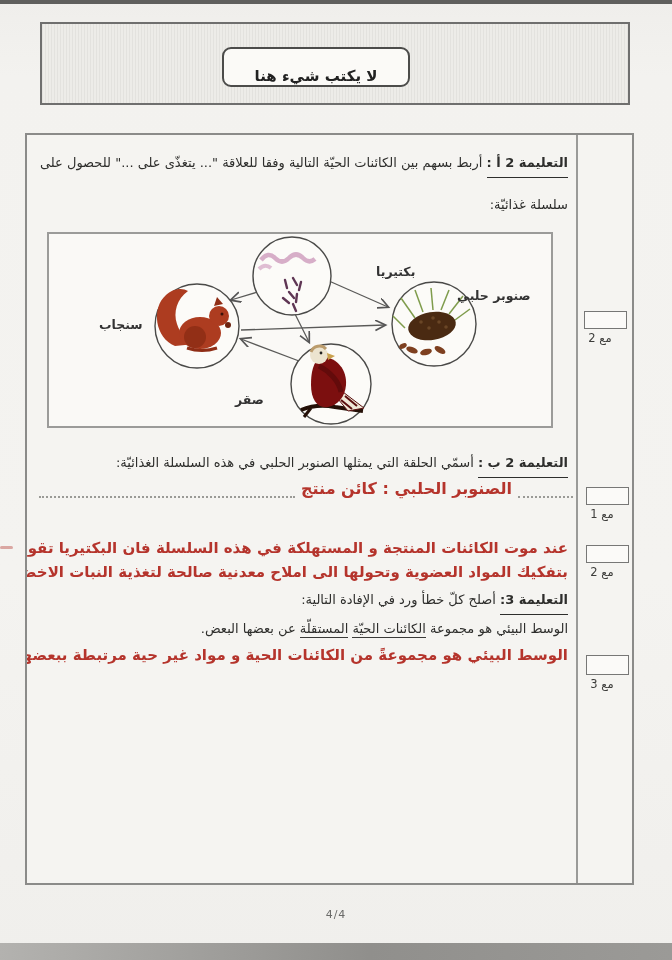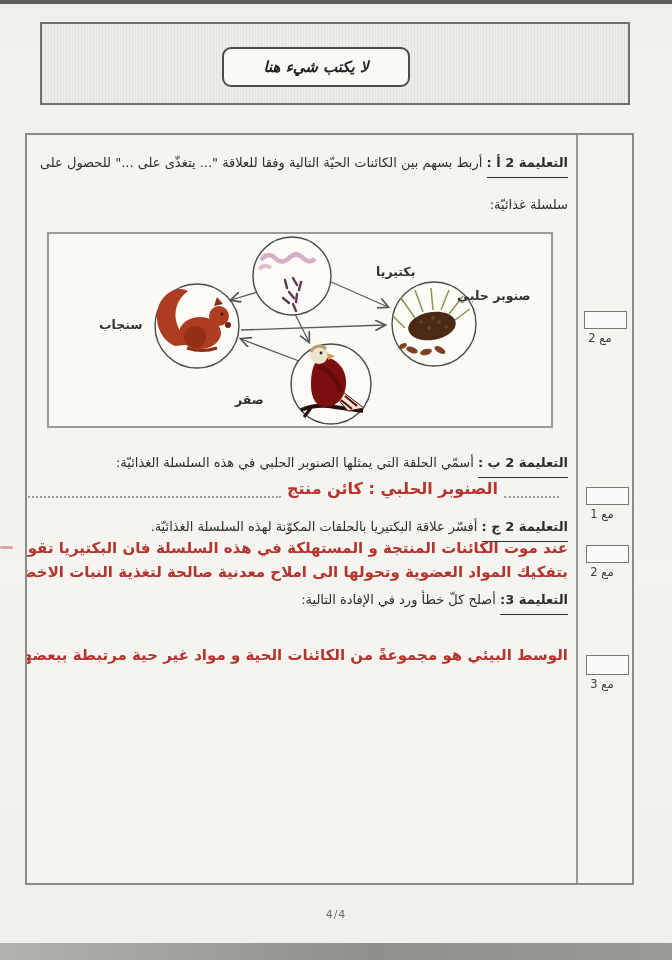--- a/index.html
+++ b/index.html
@@ -12,41 +12,41 @@
   .bottom-edge{position:absolute;left:0;top:943px;width:672px;height:17px;
         background:linear-gradient(90deg,#b3b2af,#908f8c 55%,#9b9a97);}
   .margin-red-mark{position:absolute;left:0;top:546px;width:13px;height:3px;background:rgba(181,52,44,.4);border-radius:2px;}
 
   
   .no-write-outer{position:absolute;left:40px;top:22px;width:590px;height:83px;
         border:2px solid #6f6f6e;box-sizing:border-box;
         background:repeating-linear-gradient(90deg,#e3e2de 0 1px,#edecE8 1px 3px);}
   .no-write-inner{position:absolute;left:180px;top:23px;width:188px;height:40px;
         background:#fbfaf7;border:2px solid #4c4c4a;border-radius:9px;box-sizing:border-box;
-        display:flex;align-items:center;justify-content:center;
-        font-size:15px;font-weight:bold;color:#222;font-style:italic;}
+        display:flex;align-items:flex-end;justify-content:center;
+        font-size:15px;font-weight:bold;color:#222;}
 
   
   .frame{position:absolute;left:25px;top:133px;width:609px;height:752px;
         border:2px solid #8b8b89;box-sizing:border-box;background:#f5f4f1;}
   .divider{position:absolute;left:549px;top:0;width:2px;height:100%;background:#9a9a98;}
   .content{position:absolute;right:60px;left:0;top:0;width:549px;height:100%;direction:rtl;overflow:hidden;}
 
   .pline{position:absolute;right:8px;width:534px;white-space:nowrap;color:#2e2e2c;font-size:13px;}
   .pline .qlabel{font-weight:bold;border-bottom:1.5px solid #2e2e2c;padding-bottom:7px;}
   .red{color:var(--red);font-weight:bold;}
   .u{border-bottom:1px solid #3a3a38;padding-bottom:1px;}
 
   
   .diagram{position:absolute;right:23px;top:97px;width:506px;height:196px;
         border:2px solid #9b9b99;box-sizing:border-box;background:#faf9f6;direction:ltr;}
   .diagram svg{position:absolute;left:0;top:0;}
   .dlabel{position:absolute;font-size:12.5px;font-weight:bold;color:#333;white-space:nowrap;direction:rtl;}
 
-  .ans-row{position:absolute;right:17px;width:534px;display:flex;direction:rtl;align-items:flex-end;}
+  .ans-row{position:absolute;right:3px;width:534px;display:flex;direction:rtl;align-items:flex-end;}
   .dotseg{border-bottom:2px dotted #9a9a96;height:14px;}
   .dashseg{border-bottom:1.5px solid #b9b8b4;height:14px;}
 
   
   .score-box{position:absolute;width:43px;height:18px;border:1.5px solid #777776;background:#fbfaf8;box-sizing:border-box;}
   .score-label{position:absolute;width:44px;text-align:center;font-size:11.5px;color:#3c3c3a;direction:rtl;}
 
   .footer{position:absolute;left:0;top:908px;width:672px;text-align:center;
         font-size:11px;color:#6a6a68;letter-spacing:1px;}
 </style>
@@ -170,31 +170,33 @@
       <div class="pline" style="top:320px;">
         <span class="qlabel">التعليمة 2 ب :</span>
         <span>أسمّي الحلقة التي يمثلها الصنوبر الحلبي في هذه السلسلة الغذائيّة:</span>
       </div>
       <div class="ans-row" style="top:344px;">
         <span class="dotseg" style="width:55px;"></span>
         <span class="red" style="font-size:16px;margin:0 6px;white-space:nowrap;">الصنوبر الحلبي : كائن منتج</span>
         <span class="dotseg" style="flex:1;"></span>
       </div>
 
-      <div class="pline" style="top:384px;">
-        <span class="qlabel">التعليمة 2 ج :</span>
-        <span>أفسّر علاقة البكتيريا بالحلقات المكوّنة لهذه السلسلة الغذائيّة.</span>
-      </div>
       <div class="pline red" style="top:404px;font-size:15px;">عند موت الكائنات المنتجة و المستهلكة في هذه السلسلة فان البكتيريا تقوم</div>
       <div class="pline red" style="top:428px;font-size:15px;right:8px;">بتفكيك المواد العضوية وتحولها الى املاح معدنية صالحة لتغذية النبات الاخضر</div>
 
       <div class="pline" style="top:457px;">
         <span class="qlabel">التعليمة 3:</span>
         <span>أصلح كلّ خطأ ورد في الإفادة التالية:</span>
       </div>
+      <div class="pline" style="top:486px;">
+        <span>الوسط البيئي هو مجموعة</span>
+        <span class="u">الكائنات الحيّة</span>
+        <span class="u">المستقلّة</span>
+        <span>عن بعضها البعض.</span>
+      </div>
       <div class="pline red" style="top:511px;font-size:15px;">الوسط البيئي هو مجموعةً من الكائنات الحية و مواد غير حية مرتبطة ببعضها</div>
     </div>
 
     <div class="score-box" style="left:557px;top:176px;"></div>
     <div class="score-label" style="left:551px;top:196px;">مع 2</div>
 
     <div class="score-box" style="left:559px;top:352px;"></div>
     <div class="score-label" style="left:553px;top:372px;">مع 1</div>
 
     <div class="score-box" style="left:559px;top:410px;"></div>

